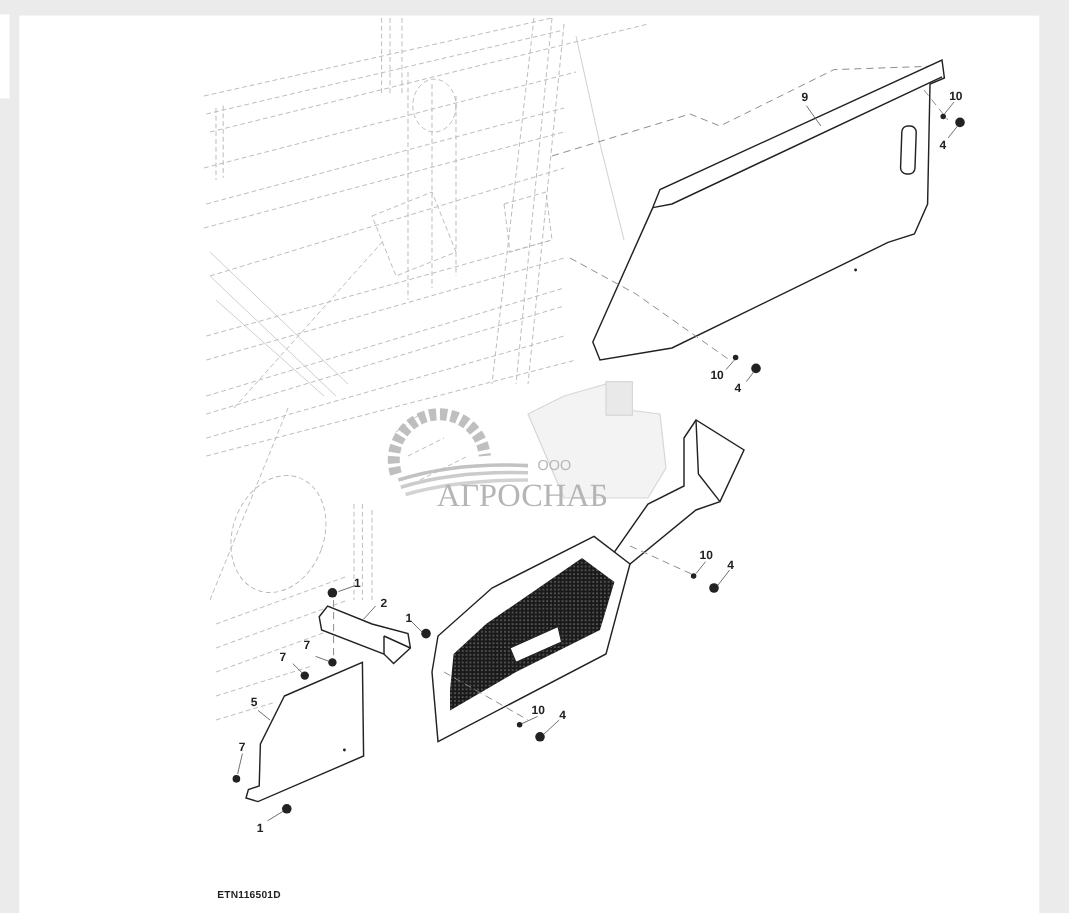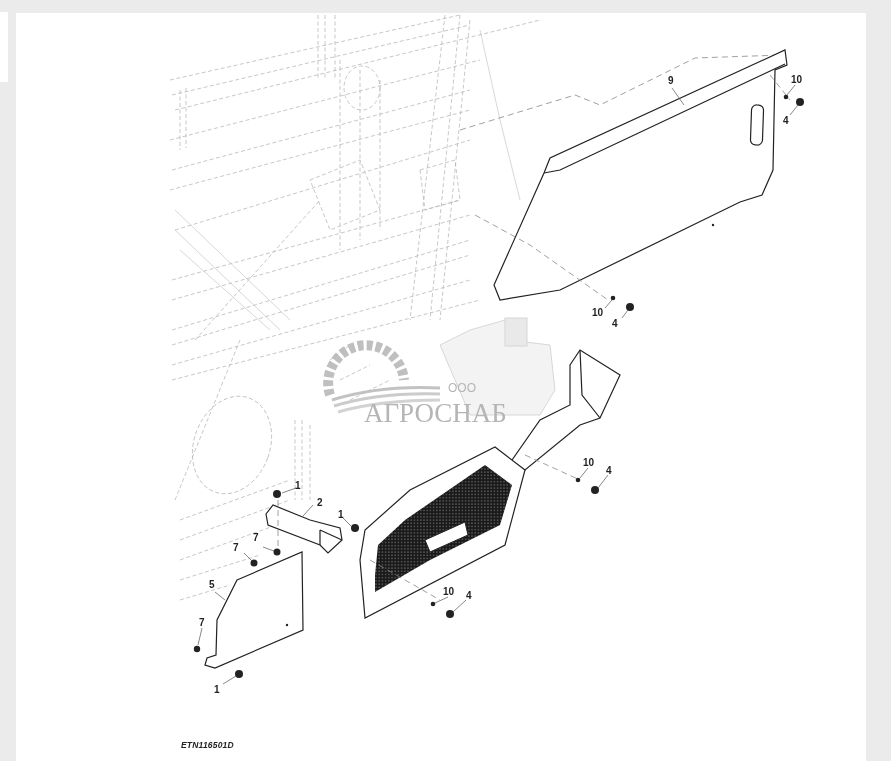--- a/index.html
+++ b/index.html
@@ -1,21 +1,21 @@
 <!DOCTYPE html>
 <html><head>
 <meta charset="utf-8">
 <style>
   html, body { margin:0; padding:0; }
   body { width:891px; height:761px; background:#ebebeb; position:relative; overflow:hidden; font-family:"Liberation Sans", sans-serif; }
   .left-card { position:absolute; left:0; top:12px; width:8px; height:70px; background:#ffffff; }
   .content { position:absolute; left:16px; top:13px; width:850px; height:748px; background:#ffffff; }
   svg.drawing { position:absolute; left:0; top:0; width:891px; height:761px; }
   .callout { font-family:"Liberation Sans", sans-serif; font-weight:bold; font-size:10px; fill:#222; }
-  .fig-id { position:absolute; left:181px; top:740px; font-family:"Liberation Sans", sans-serif; font-weight:bold; font-size:8.5px; color:#222; letter-spacing:0.2px;font-style:italic; }
+  .fig-id { position:absolute; left:181px; top:740px; font-family:"Liberation Sans", sans-serif; font-weight:bold; font-size:8.5px; color:#222; letter-spacing:0.2px; }
   .wm-text { font-family:"Liberation Serif", serif; font-size:27px; fill:#a9a9a9; }
   .wm-ooo { font-family:"Liberation Sans", sans-serif; font-size:12px; fill:#a9a9a9; }
   .bg { stroke:#b9b9b9; stroke-width:0.8; fill:none; stroke-dasharray:4 2.5; }
   .bgs { stroke:#c6c6c6; stroke-width:0.7; fill:none; }
   .part { stroke:#222; stroke-width:1.2; fill:#fff; }
   .lead { stroke:#555; stroke-width:0.7; fill:none; }
   .hid { stroke:#888; stroke-width:0.8; fill:none; stroke-dasharray:6 4; }
   .nut { fill:#222; }
 </style>
 </head>

